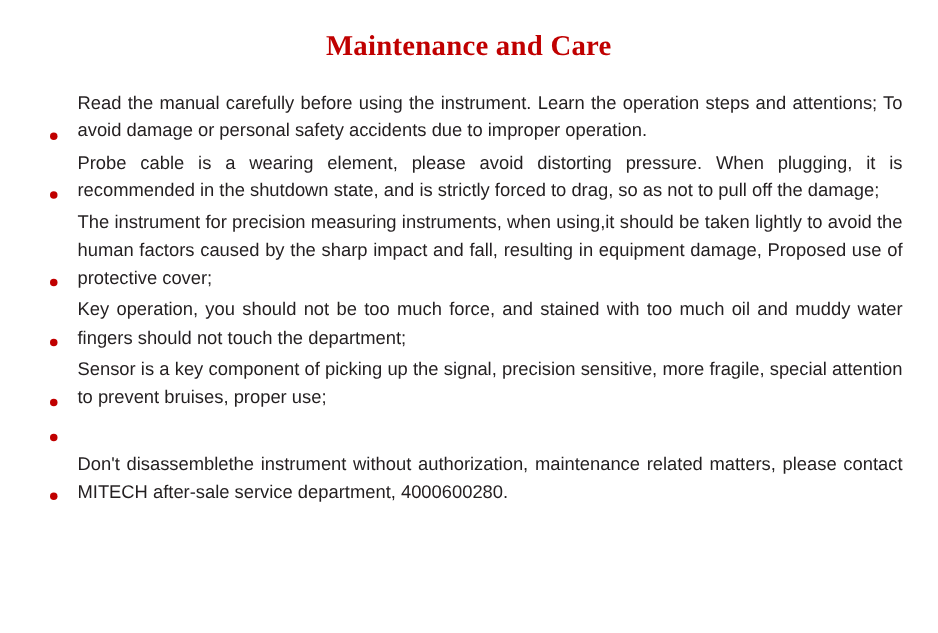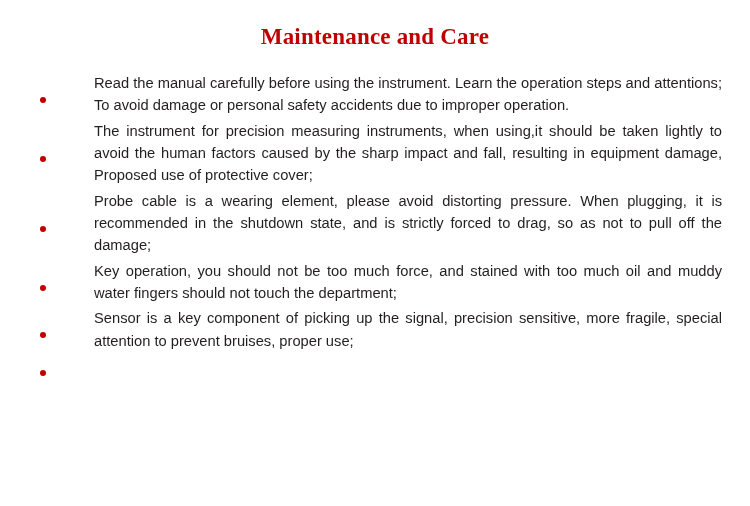--- a/index.html
+++ b/index.html
@@ -30,23 +30,22 @@
     padding-top: 24px;
     letter-spacing: 0.2px;
   }
   .bullet-list {
     margin: 0;
     padding: 22px 26px 0 24px;
     list-style: none;
   }
   .bullet-item {
     display: flex;
-    align-items: center;
+    align-items: flex-end;
     margin-bottom: 3px;
-    gap: 32px;
   }
   .bullet-marker {
     flex: 0 0 auto;
     width: 38px;
     padding-top: 7px;
     text-align: center;
   }
   .bullet-dot {
     display: inline-block;
     width: 6px;
@@ -72,38 +71,42 @@
 
   <ul class="bullet-list">
 
     <li class="bullet-item">
       <span class="bullet-marker"><span class="bullet-dot"></span></span>
       <span class="bullet-text">Read the manual carefully before using the instrument. Learn the operation steps and attentions; To avoid damage or personal safety accidents due to improper operation.</span>
     </li>
 
     <li class="bullet-item">
       <span class="bullet-marker"><span class="bullet-dot"></span></span>
-      <span class="bullet-text">The instrument for precision measuring instruments, when using,it should be taken lightly to avoid the human factors caused by the sharp impact and fall, resulting in equipment damage, Proposed use of protective cover;</span>
+      <span class="bullet-text">Probe cable is a wearing element, please avoid distorting pressure. When plugging, it is recommended in the shutdown state, and is strictly forced to drag, so as not to pull off the damage;</span>
     </li>
 
     <li class="bullet-item">
       <span class="bullet-marker"><span class="bullet-dot"></span></span>
-      <span class="bullet-text">Probe cable is a wearing element, please avoid distorting pressure. When plugging, it is recommended in the shutdown state, and is strictly forced to drag, so as not to pull off the damage;</span>
+      <span class="bullet-text">The instrument for precision measuring instruments, when using,it should be taken lightly to avoid the human factors caused by the sharp impact and fall, resulting in equipment damage, Proposed use of protective cover;</span>
     </li>
 
     <li class="bullet-item">
       <span class="bullet-marker"><span class="bullet-dot"></span></span>
       <span class="bullet-text">Key operation, you should not be too much force, and stained with too much oil and muddy water fingers should not touch the department;</span>
     </li>
 
     <li class="bullet-item">
       <span class="bullet-marker"><span class="bullet-dot"></span></span>
       <span class="bullet-text">Sensor is a key component of picking up the signal, precision sensitive, more fragile, special attention to prevent bruises, proper use;</span>
     </li>
 
     <li class="bullet-item">
       <span class="bullet-marker"><span class="bullet-dot"></span></span>
     </li>
 
 
+    <li class="bullet-item">
+      <span class="bullet-marker"><span class="bullet-dot"></span></span>
+      <span class="bullet-text">Don't disassemblethe instrument without authorization, maintenance related matters, please contact MITECH after-sale service department, 4000600280.</span>
+    </li>
 
   </ul>
 </div>
 
 </body></html>

